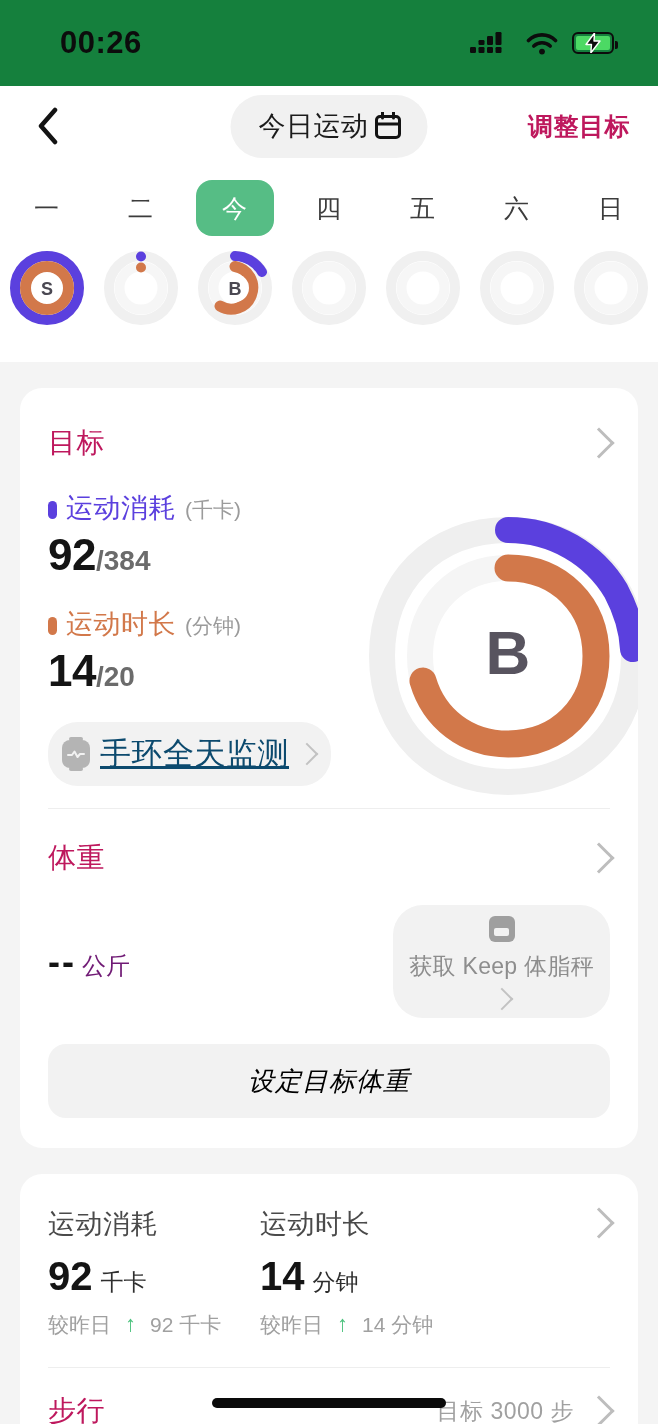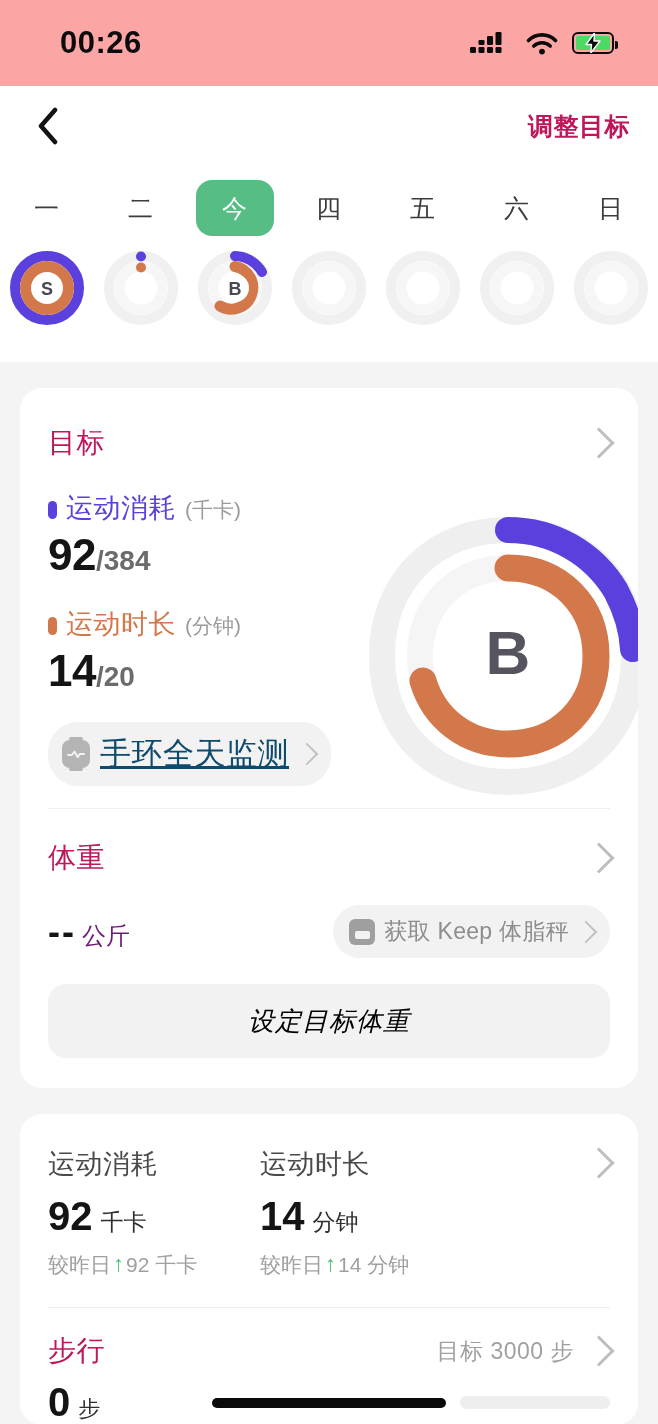--- a/index.html
+++ b/index.html
@@ -11,21 +11,21 @@
   }
   .screen {
     position: relative;
     width: 658px; height: 1424px;
     background: #f4f4f4;
   }
 
   
   .statusbar {
     height: 86px;
-    background: #fca5a5;
+    background: #15803d;
     display: flex; align-items: center;
     padding: 0 44px 0 60px;
     position: relative;
   }
   .status-time {
     font-size: 31px; font-weight: bold; color: #0c0c0c;
     letter-spacing: 0.5px;
   }
   .status-right {
     margin-left: auto;
@@ -184,21 +184,21 @@
   .weight-row {
     display: flex; align-items: center; justify-content: space-between;
     margin-top: 28px;
   }
   .weight-val { display: flex; align-items: baseline; gap: 6px; }
   .wv-num { font-size: 36px; font-weight: bold; color: #141414; letter-spacing: 2px; }
   .wv-unit { font-size: 24px; color: #701a75; }
   .keep-pill {
     display: inline-flex; align-items: center; gap: 9px;
     background: #f2f2f2; border-radius: 30px;
-    padding: 11px 16px 11px 16px; cursor: pointer;
+    padding: 11px 16px 11px 16px; cursor: pointer; flex-direction: column;
   }
   .scale-ic {
     width: 26px; height: 26px; background: #9f9f9f;
     border-radius: 6px; flex: none; position: relative;
     display: flex; align-items: center; justify-content: center;
   }
   .scale-ic span {
     display: block; width: 15px; height: 8px; background: #f2f2f2;
     border-radius: 2px; margin-top: 6px;
   }
@@ -214,21 +214,21 @@
   .stats-top {
     display: flex; align-items: flex-start; position: relative;
   }
   .stat-col { width: 212px; }
   .stat-title { font-size: 27px; color: #4a4a4a; font-weight: 500; letter-spacing: 0.5px; }
   .stat-val { display: flex; align-items: baseline; gap: 8px; margin-top: 12px; }
   .sv-num { font-size: 40px; font-weight: bold; color: #141414; }
   .sv-unit { font-size: 23px; color: #2e2e2e; }
   .stat-sub {
     margin-top: 12px; font-size: 21px; color: #a0a0a0;
-    display: flex; gap: 2px;
+    display: flex; gap: 14px;
   }
   .up-arrow { color: #4cc27e; font-size: 22px; font-weight: bold; }
   .stats-chev { margin-left: auto; margin-top: 6px; }
 
   .steps-sec { padding-top: 24px; margin-top: 28px; border-top: 1px solid #eeeeee; }
   .steps-head { display: flex; align-items: center; justify-content: space-between; }
   .steps-goal { font-size: 23px; color: #a0a0a0; letter-spacing: 0.5px; }
   .steps-row {
     display: flex; align-items: center; justify-content: space-between;
     margin-top: 10px;
@@ -280,20 +280,31 @@
       </div>
     </div>
   </div>
 
   <div class="navbar">
     <div class="back-btn">
       <svg width="22" height="38" viewBox="0 0 22 38">
         <path d="M18 3 L4 19 L18 35" stroke="#131313" stroke-width="4.5" fill="none" stroke-linecap="round" stroke-linejoin="round"></path>
       </svg>
     </div>
+    <div class="title-pill">
+      <span class="t-text">今日运动</span>
+      <span class="cal-icon">
+        <svg width="27" height="28" viewBox="0 0 27 28">
+          <rect x="2" y="4.5" width="23" height="21" rx="3.5" stroke="#131313" stroke-width="3" fill="none"></rect>
+          <line x1="2" y1="12" x2="25" y2="12" stroke="#131313" stroke-width="3"></line>
+          <line x1="8" y1="0.5" x2="8" y2="6" stroke="#131313" stroke-width="3" stroke-linecap="round"></line>
+          <line x1="19" y1="0.5" x2="19" y2="6" stroke="#131313" stroke-width="3" stroke-linecap="round"></line>
+        </svg>
+      </span>
+    </div>
     <div class="nav-action">调整目标</div>
   </div>
 
   <div class="weekstrip">
 
     <div class="day-col">
       <div class="day-label">一</div>
       <div class="day-ring-wrap">
         <svg width="80" height="80" viewBox="0 0 80 80">
           <circle cx="40" cy="40" r="32" fill="none" stroke="#5b40de" stroke-width="10"></circle>

